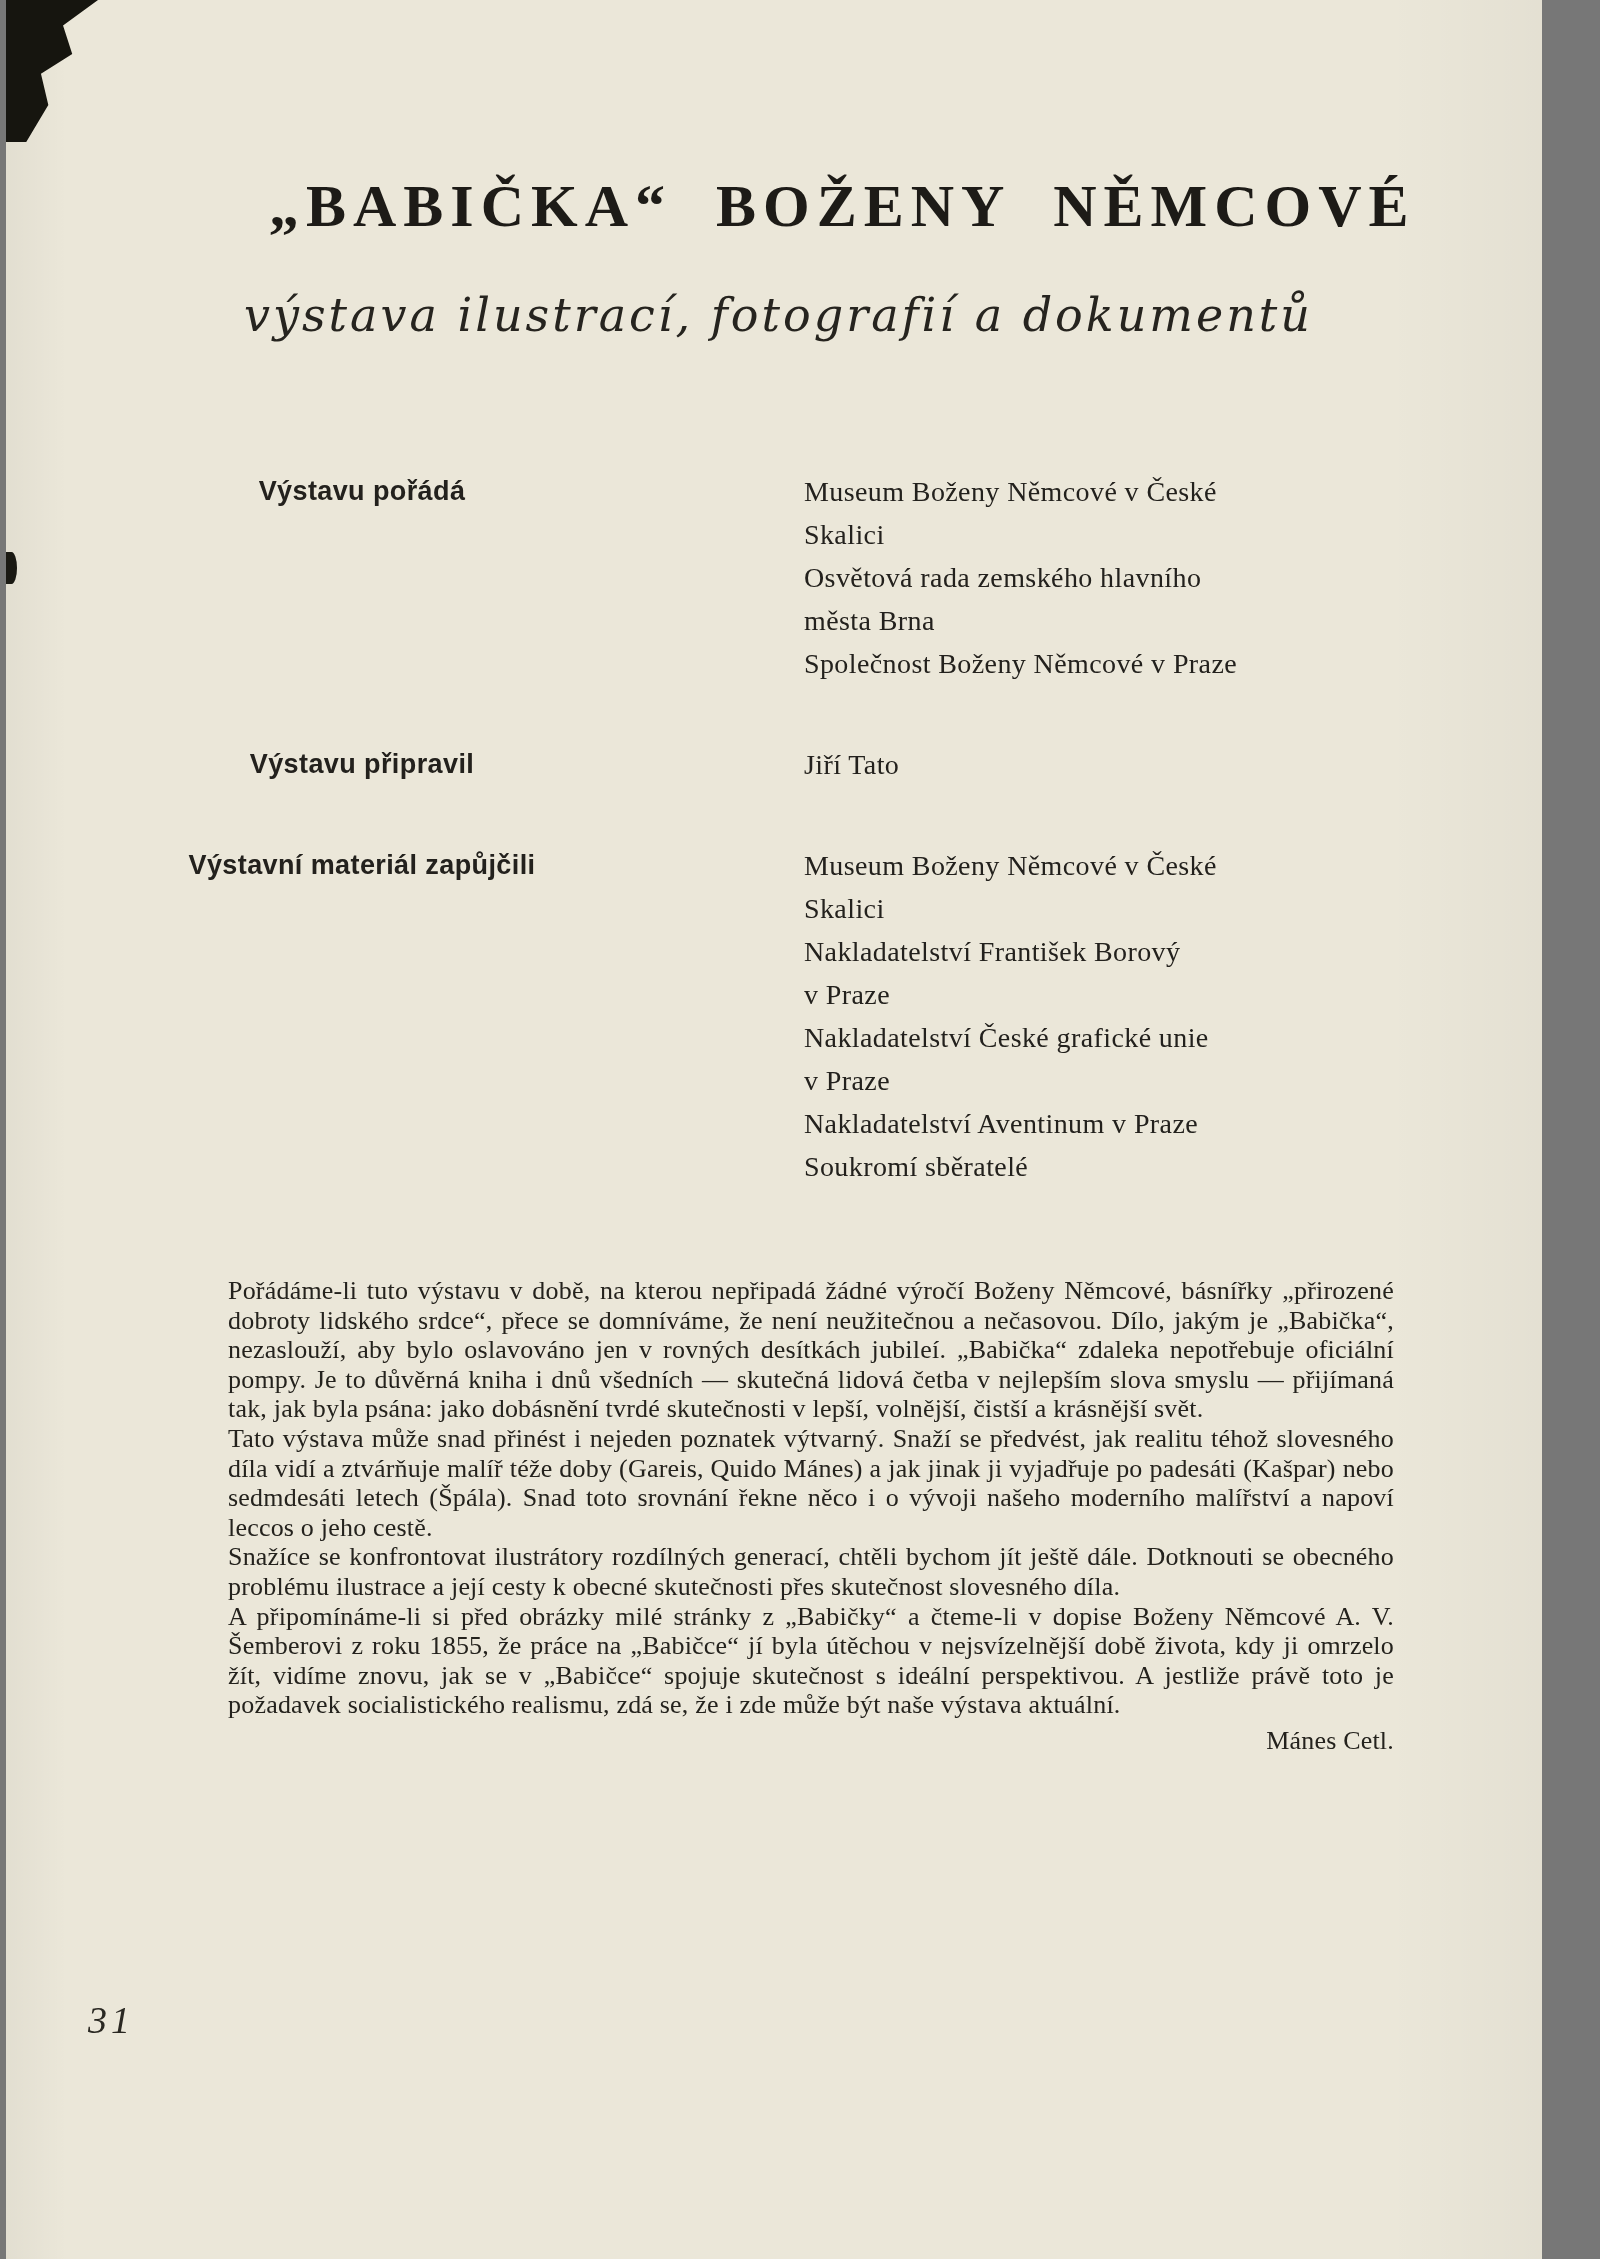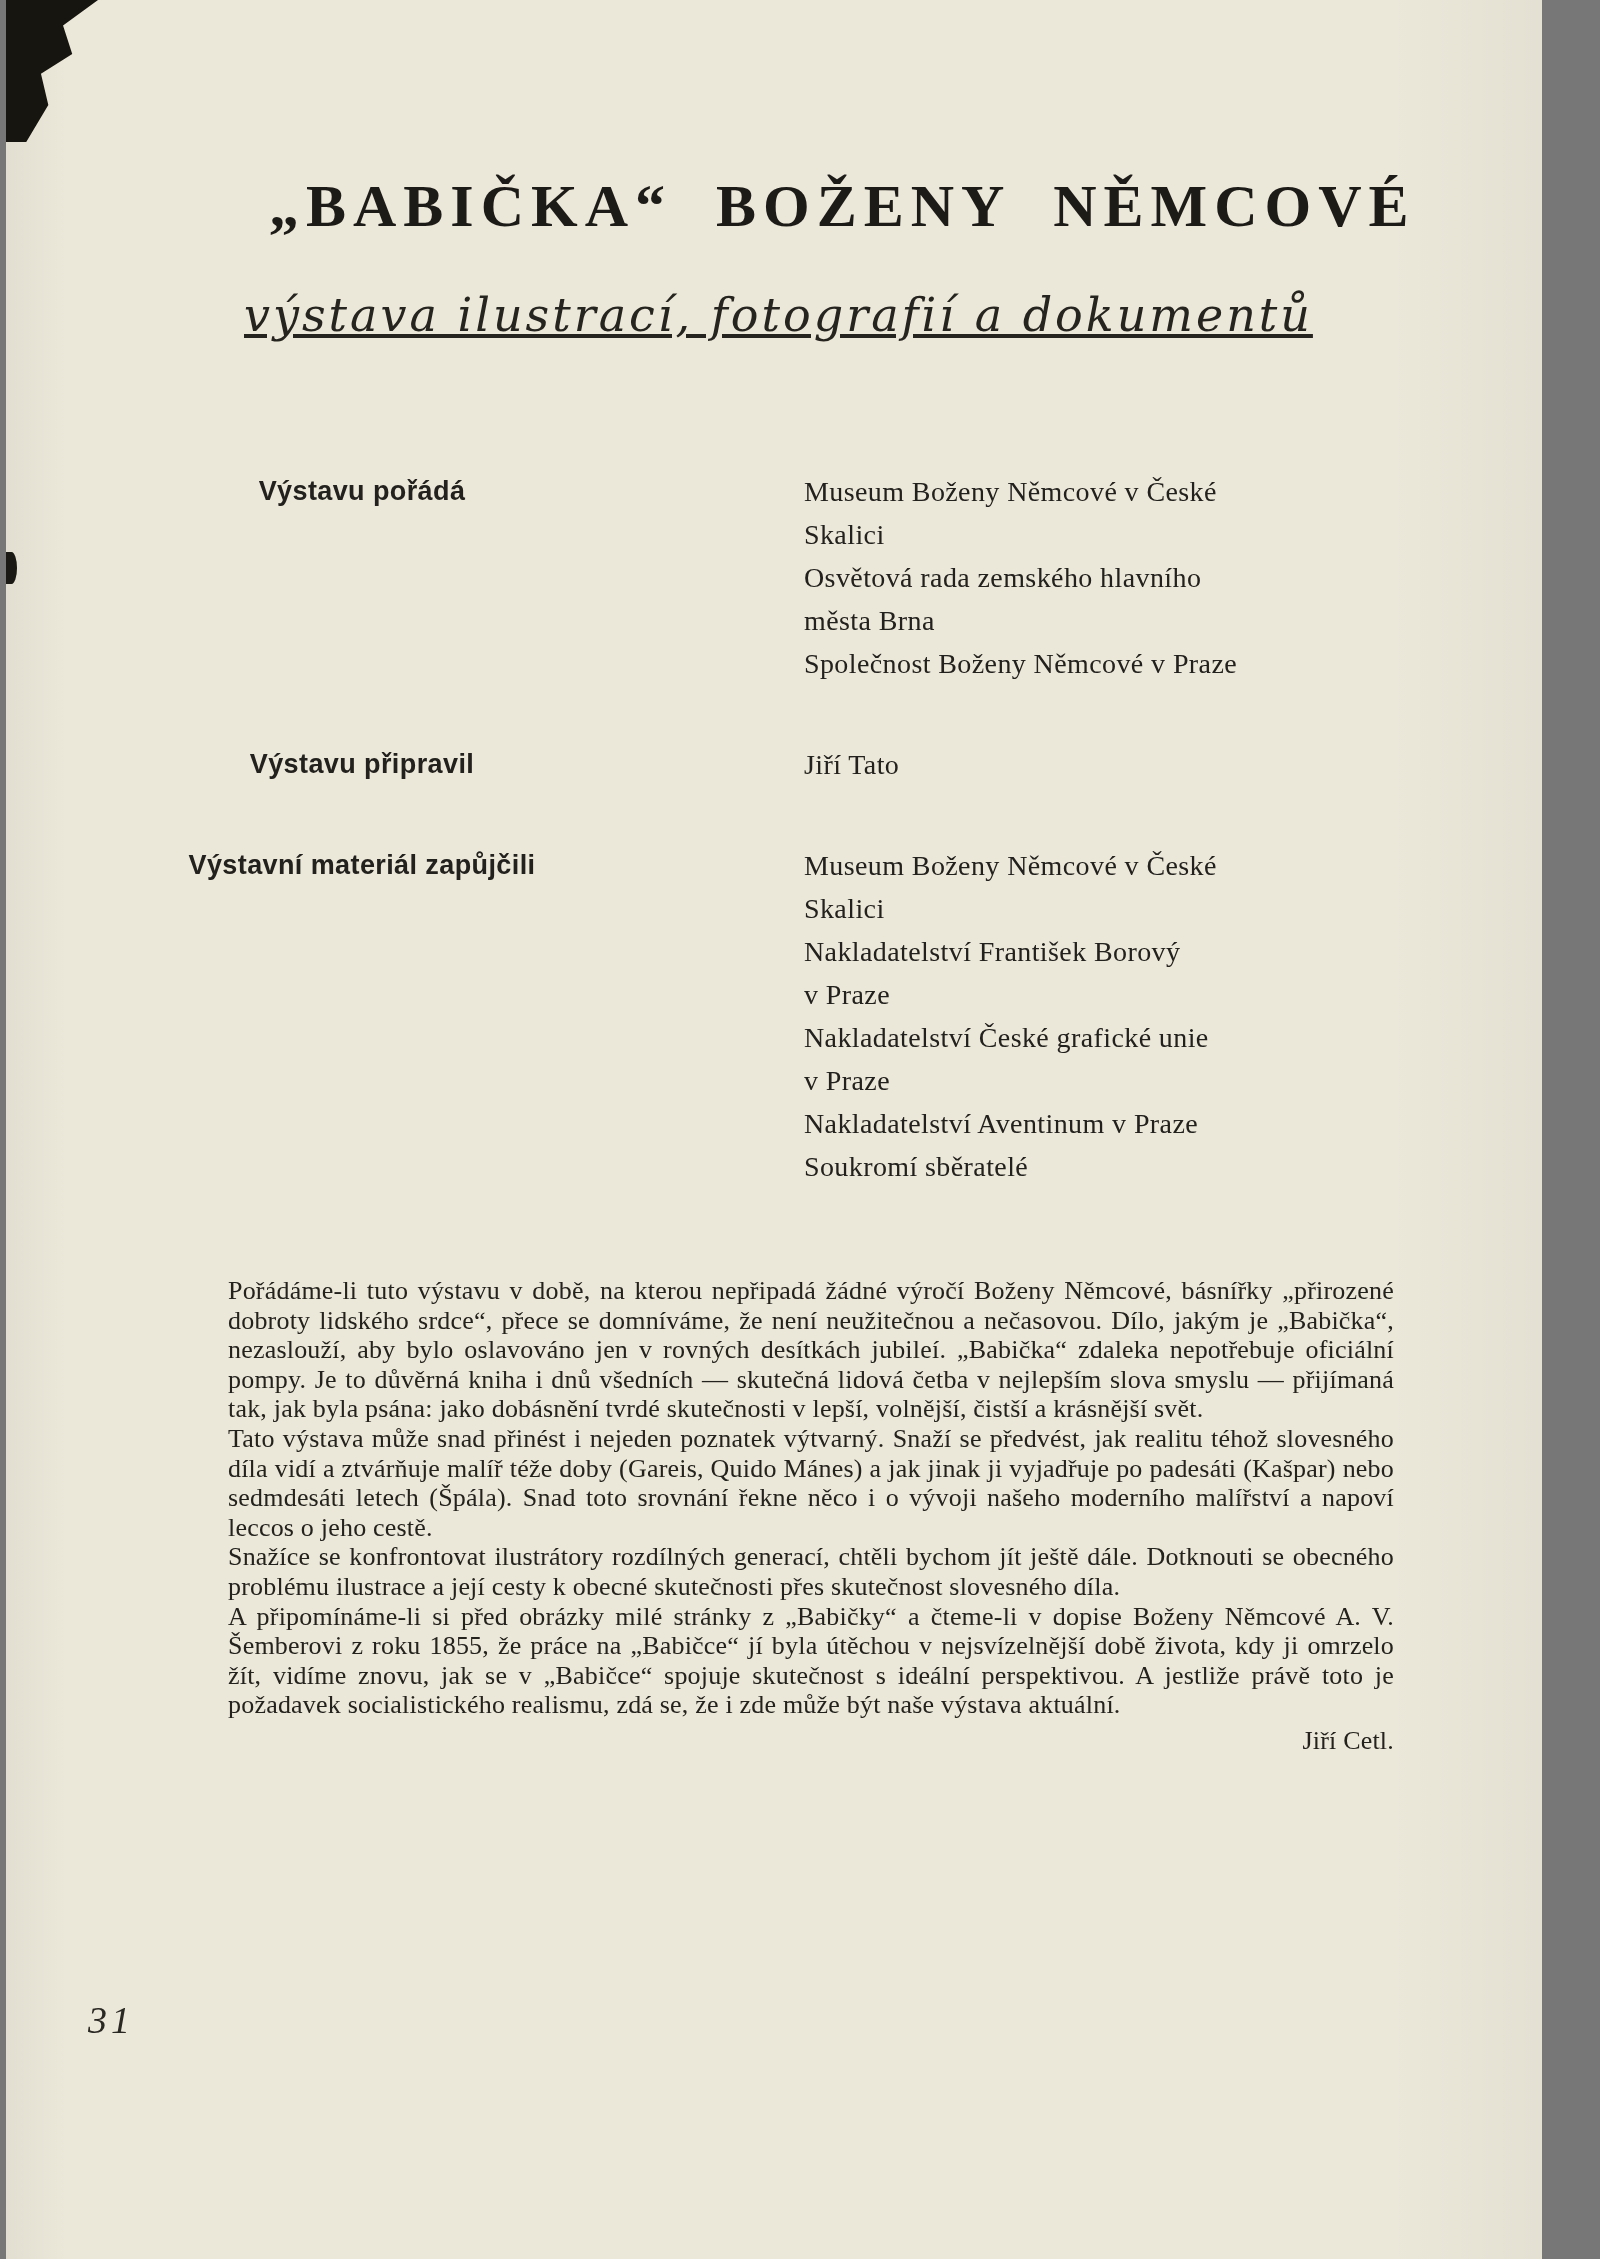--- a/index.html
+++ b/index.html
@@ -50,21 +50,20 @@
     color: #1d1b17;
   }
   .subtitle {
     position: absolute;
     left: 238px; top: 288px;
     font-family: "DejaVu Serif", serif;
     font-style: italic;
     font-size: 46px;
     letter-spacing: 3px;
     color: #26241f;
-    text-decoration: underline;
   }
   
   .credits {
     position: absolute;
     left: 0; top: 470px;
     width: 1600px;
   }
   .credit-row {
     display: flex;
     align-items: flex-start;
@@ -158,18 +157,18 @@
 Soukromí sběratelé</div>
     </div>
 
   </section>
 
   <section class="body-copy">
     <p>Pořádáme-li tuto výstavu v době, na kterou nepřipadá žádné výročí Boženy Němcové, básnířky „přirozené dobroty lidského srdce“, přece se domníváme, že není neužitečnou a nečasovou. Dílo, jakým je „Babička“, nezaslouží, aby bylo oslavováno jen v rovných desítkách jubileí. „Babička“ zdaleka nepotřebuje oficiální pompy. Je to důvěrná kniha i dnů všedních — skutečná lidová četba v nejlepším slova smyslu — přijímaná tak, jak byla psána: jako dobásnění tvrdé skutečnosti v lepší, volnější, čistší a krásnější svět.</p>
     <p>Tato výstava může snad přinést i nejeden poznatek výtvarný. Snaží se předvést, jak realitu téhož slovesného díla vidí a ztvárňuje malíř téže doby (Gareis, Quido Mánes) a jak jinak ji vyjadřuje po padesáti (Kašpar) nebo sedmdesáti letech (Špála). Snad toto srovnání řekne něco i o vývoji našeho moderního malířství a napoví leccos o jeho cestě.</p>
     <p>Snažíce se konfrontovat ilustrátory rozdílných generací, chtěli bychom jít ještě dále. Dotknouti se obecného problému ilustrace a její cesty k obecné skutečnosti přes skutečnost slovesného díla.</p>
     <p>A připomínáme-li si před obrázky milé stránky z „Babičky“ a čteme-li v dopise Boženy Němcové A. V. Šemberovi z roku 1855, že práce na „Babičce“ jí byla útěchou v nejsvízelnější době života, kdy ji omrzelo žít, vidíme znovu, jak se v „Babičce“ spojuje skutečnost s ideální perspektivou. A jestliže právě toto je požadavek socialistického realismu, zdá se, že i zde může být naše výstava aktuální.</p>
-    <div class="signature">Jiří Cetl.</div>
+    <div class="signature">Mánes Cetl.</div>
   </section>
 
   <div class="page-number">31</div>
 
 </div>
 
 </body></html>

